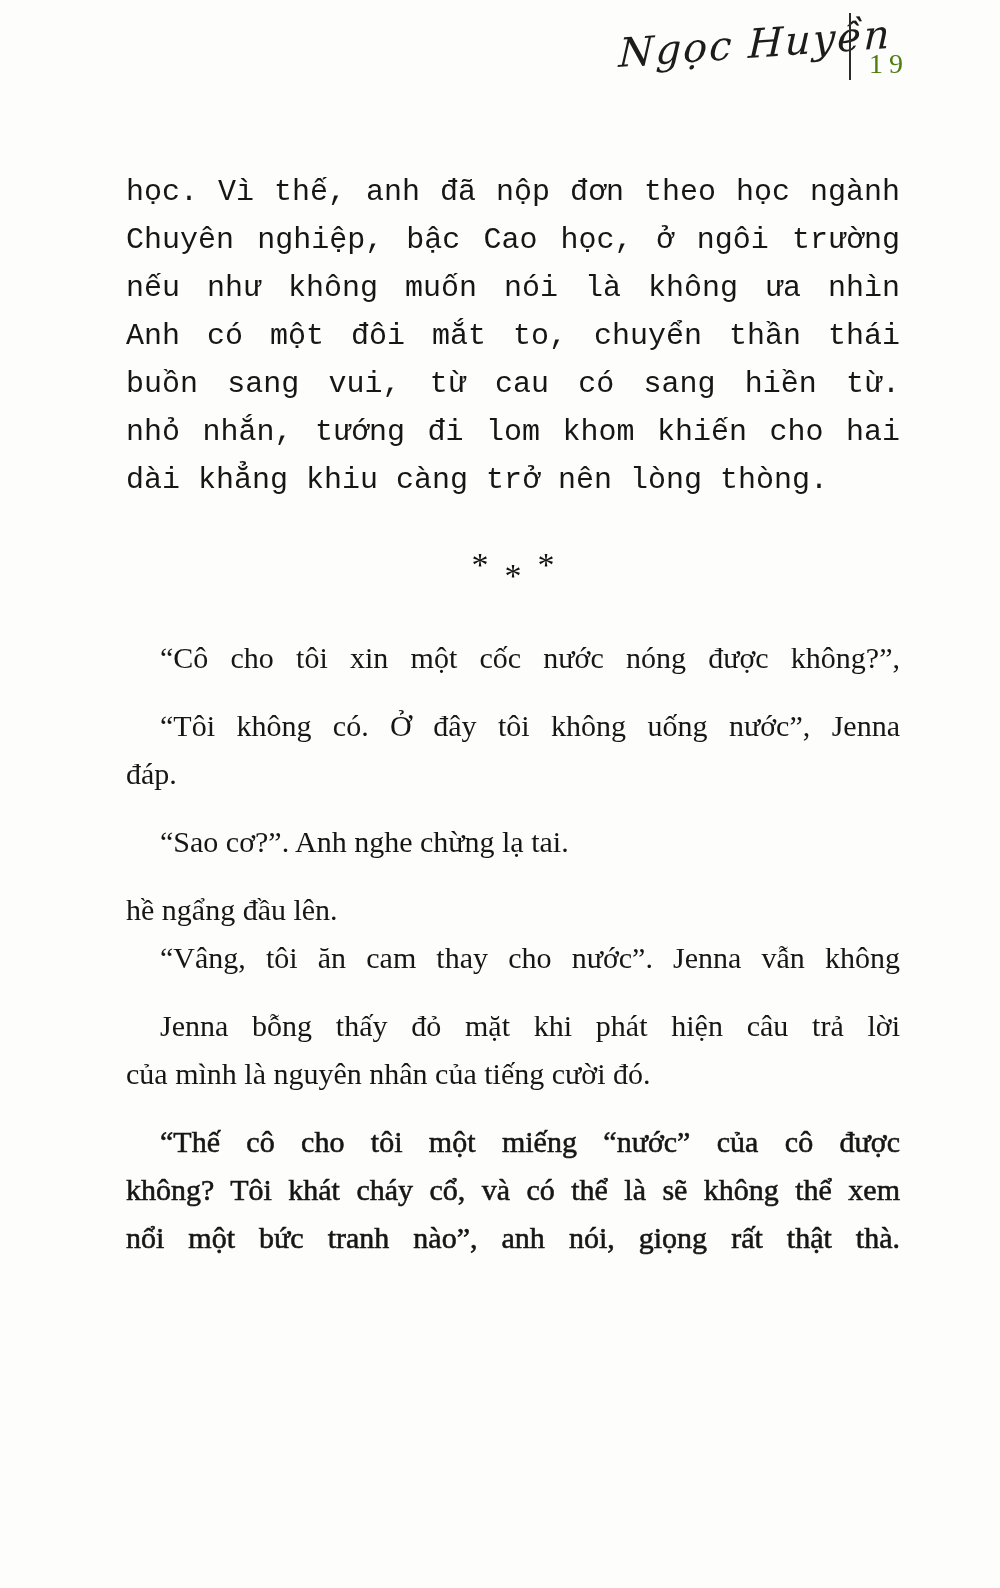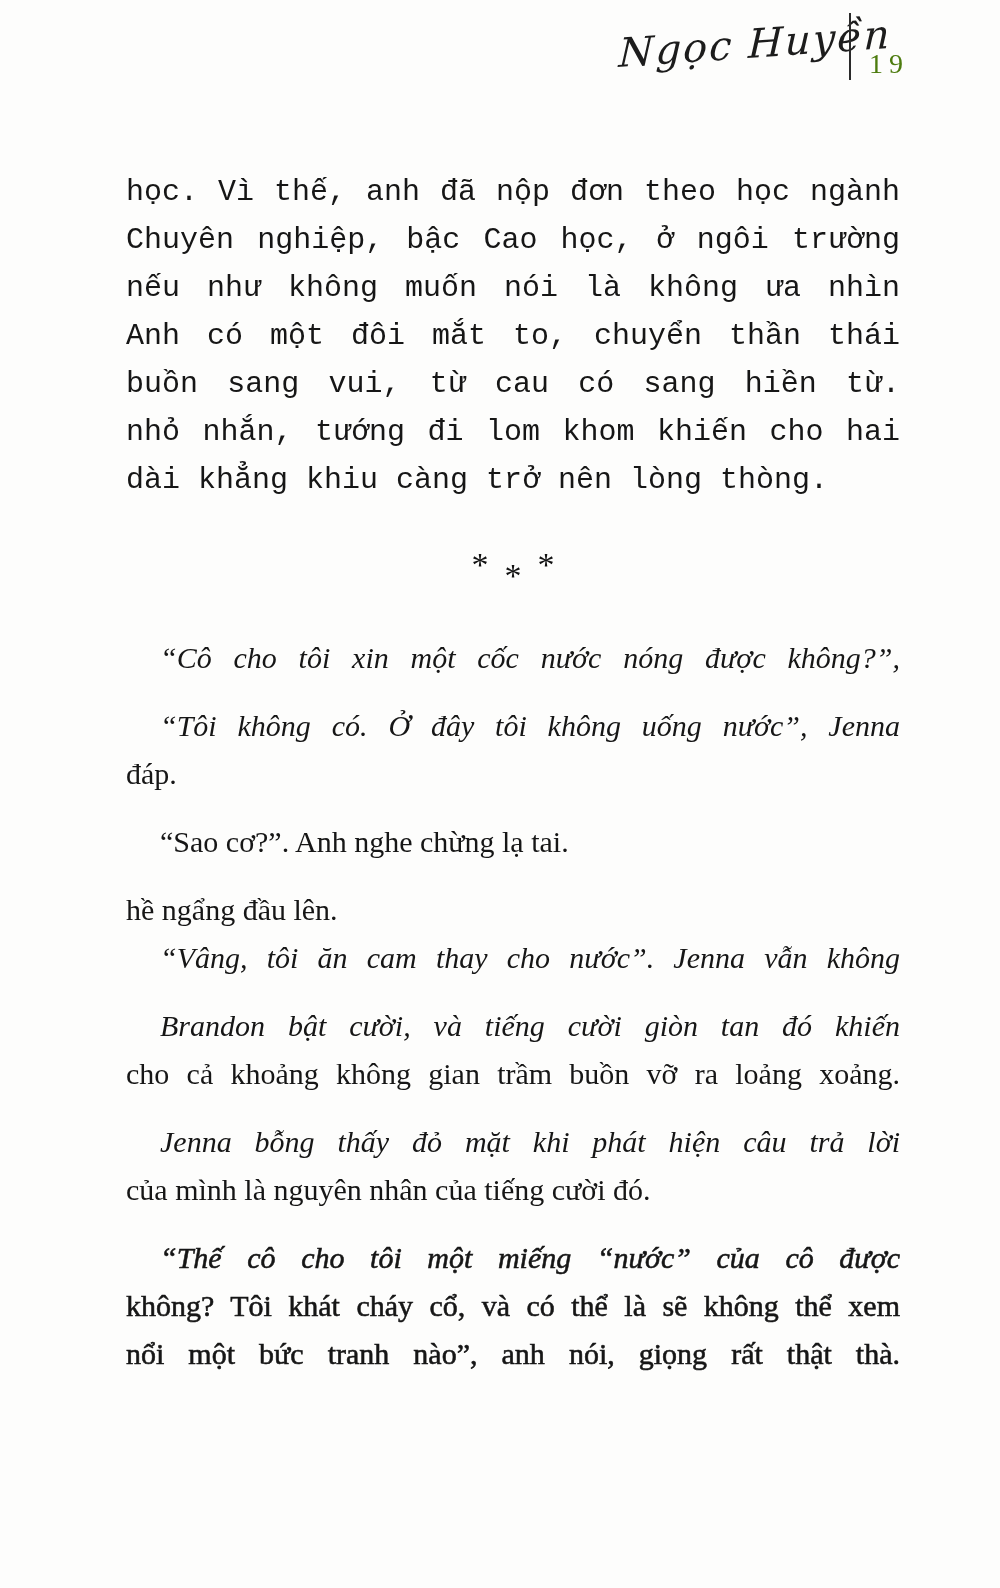--- a/index.html
+++ b/index.html
@@ -60,21 +60,21 @@
   .separator + .para { margin-top: 0; }
 
   .line { height: 48px; white-space: nowrap; }
   .line.j {
     white-space: normal;
     text-align: justify;
     text-align-last: justify;
     overflow: hidden;
   }
   .line.indent { padding-left: 34px; }
-  .line.j.indent { padding-left: 0; text-indent: 34px; font-style: italic; }
+  .line.j.indent { padding-left: 0; text-indent: 34px; }
 
   .para.bold .line {
     -webkit-text-stroke: 0.55px #161616;
   }
 
   
   .separator {
     height: 130px;
     margin-top: 0;
     display: flex;
@@ -125,24 +125,20 @@
         <div class="line">đáp.</div>
       </div>
       <div class="para">
         <div class="line indent">“Sao cơ?”. Anh nghe chừng lạ tai.</div>
       </div>
       <div class="para">
         <div class="line">hề ngẩng đầu lên.</div>
         <div class="line j indent">“Vâng, tôi ăn cam thay cho nước”. Jenna vẫn không</div>
       </div>
       <div class="para">
-        <div class="line j indent">Brandon bật cười, và tiếng cười giòn tan đó khiến</div>
-        <div class="line j">cho cả khoảng không gian trầm buồn vỡ ra loảng xoảng.</div>
-      </div>
-      <div class="para">
         <div class="line j indent">Jenna bỗng thấy đỏ mặt khi phát hiện câu trả lời</div>
         <div class="line">của mình là nguyên nhân của tiếng cười đó.</div>
       </div>
       <div class="para bold">
         <div class="line j indent">“Thế cô cho tôi một miếng “nước” của cô được</div>
         <div class="line j">không? Tôi khát cháy cổ, và có thể là sẽ không thể xem</div>
         <div class="line j">nổi một bức tranh nào”, anh nói, giọng rất thật thà.</div>
       </div>
     </div>
 

